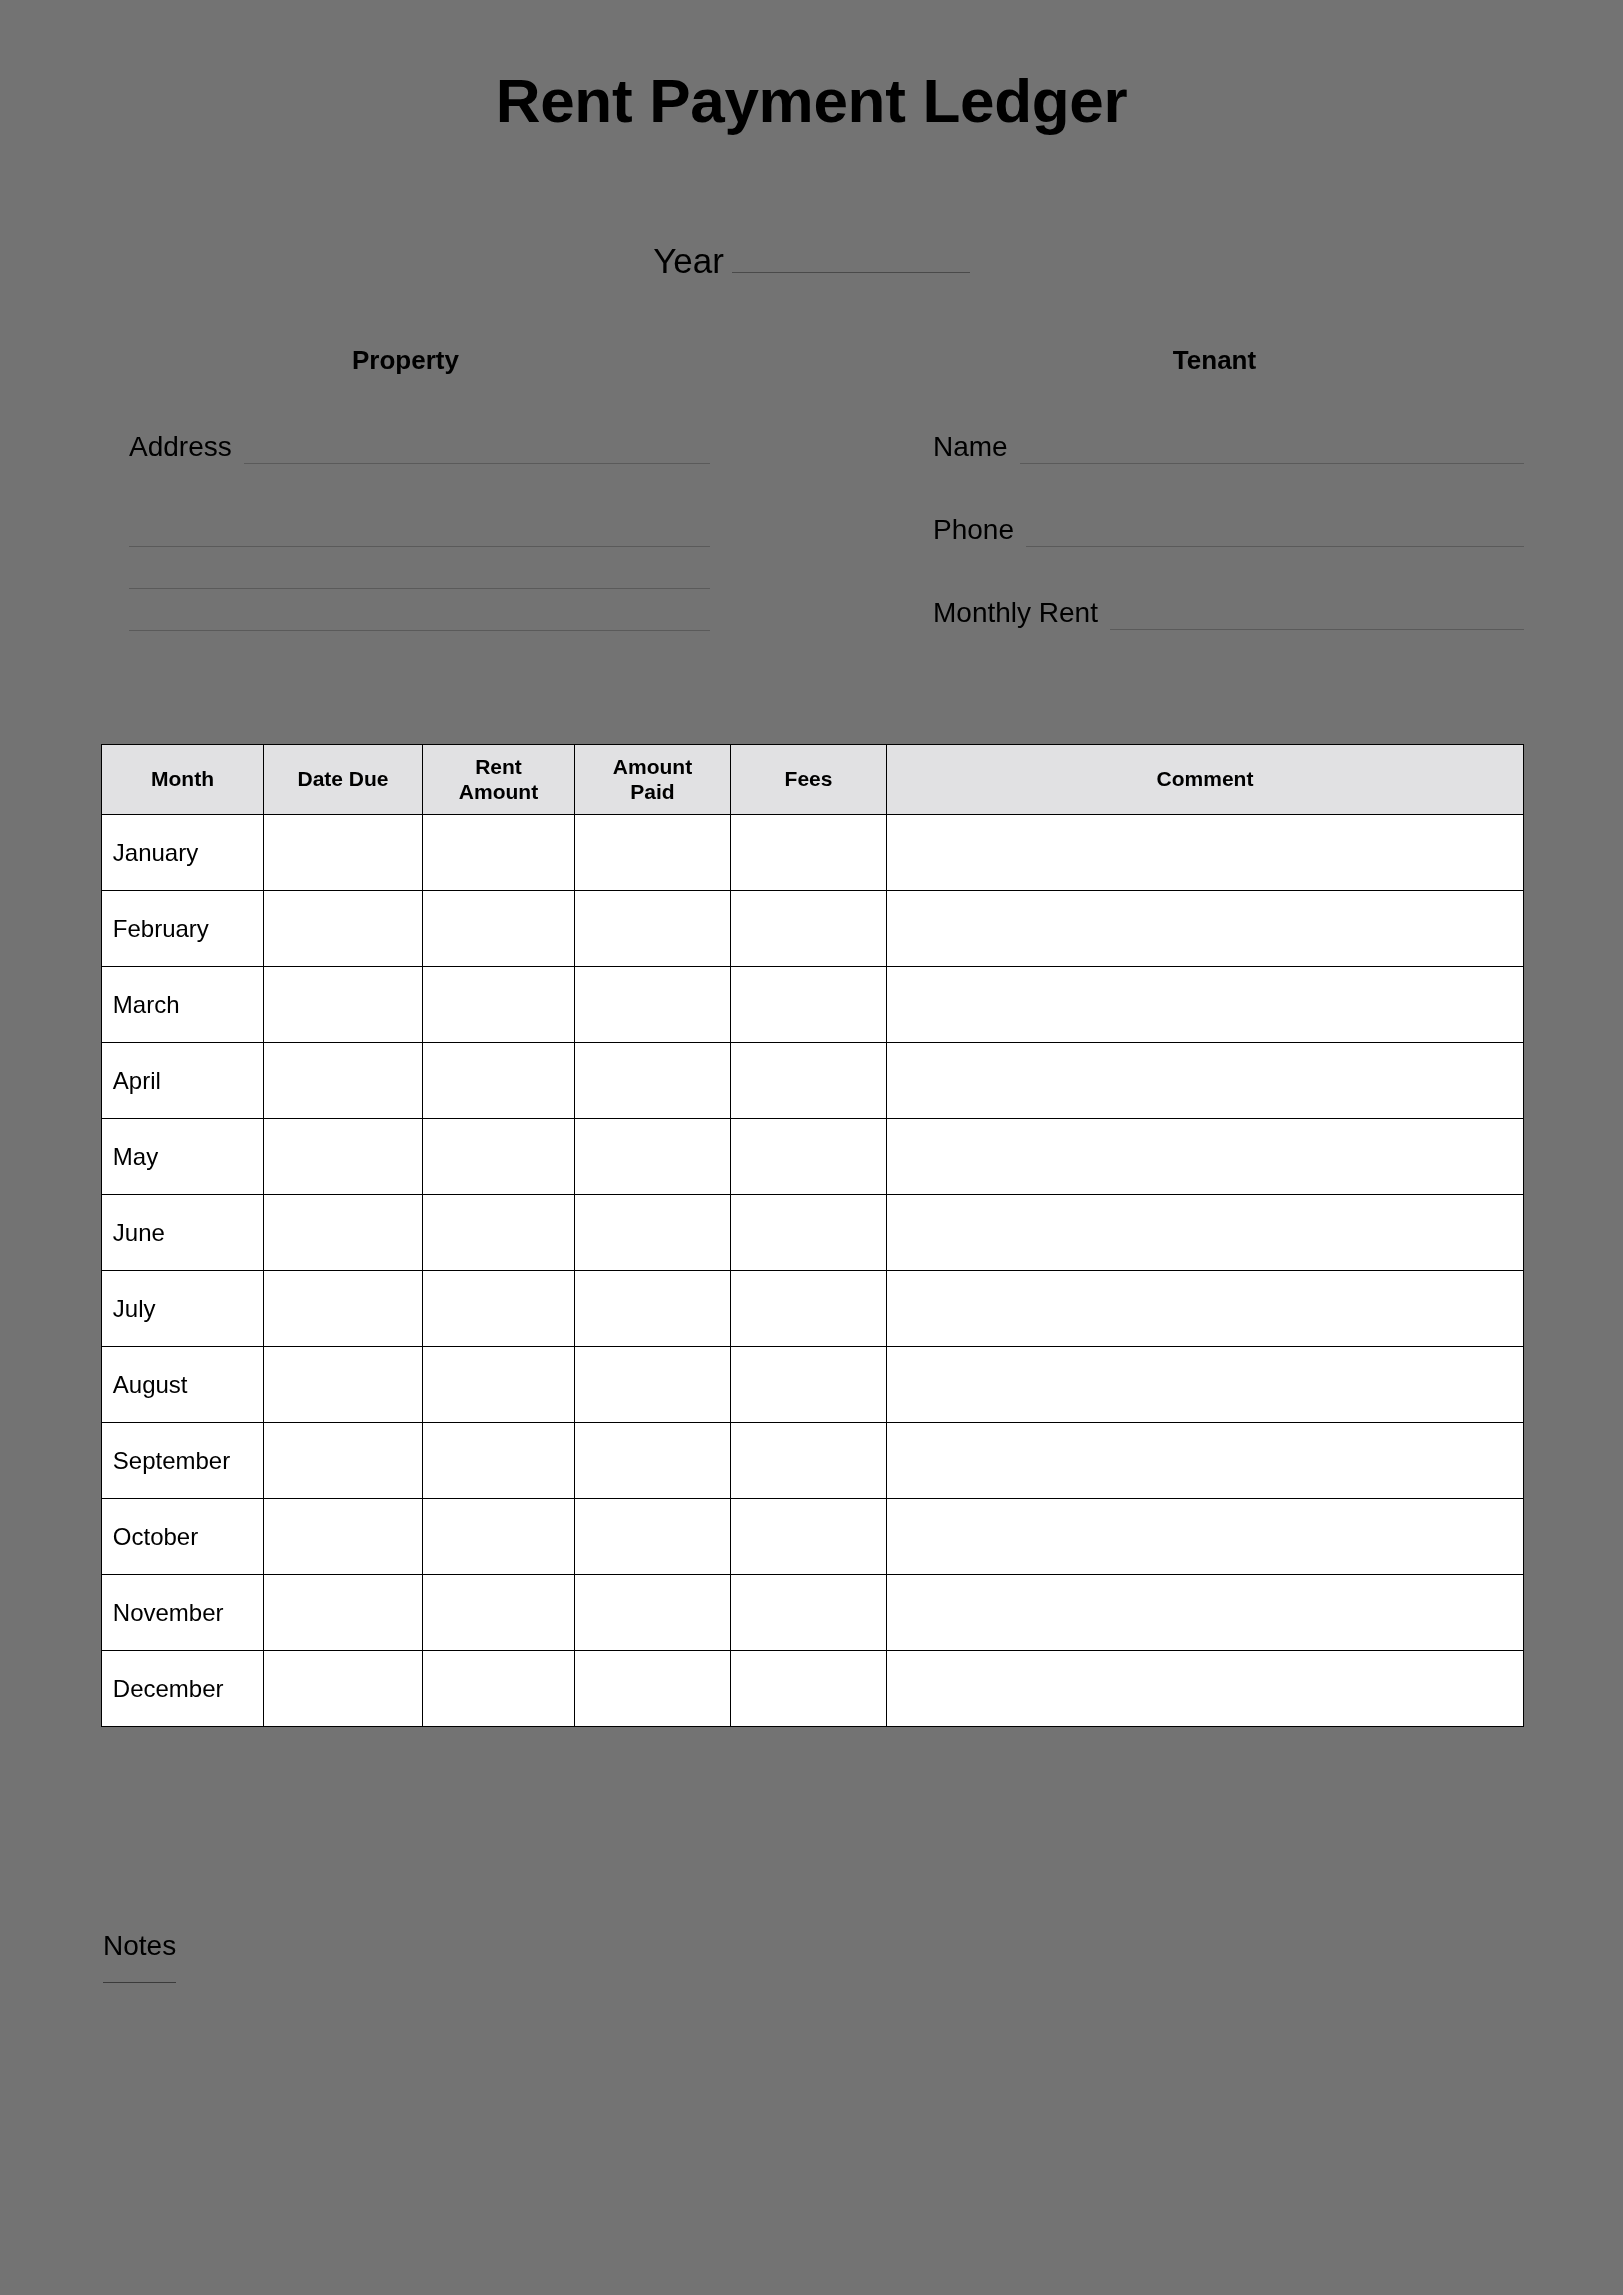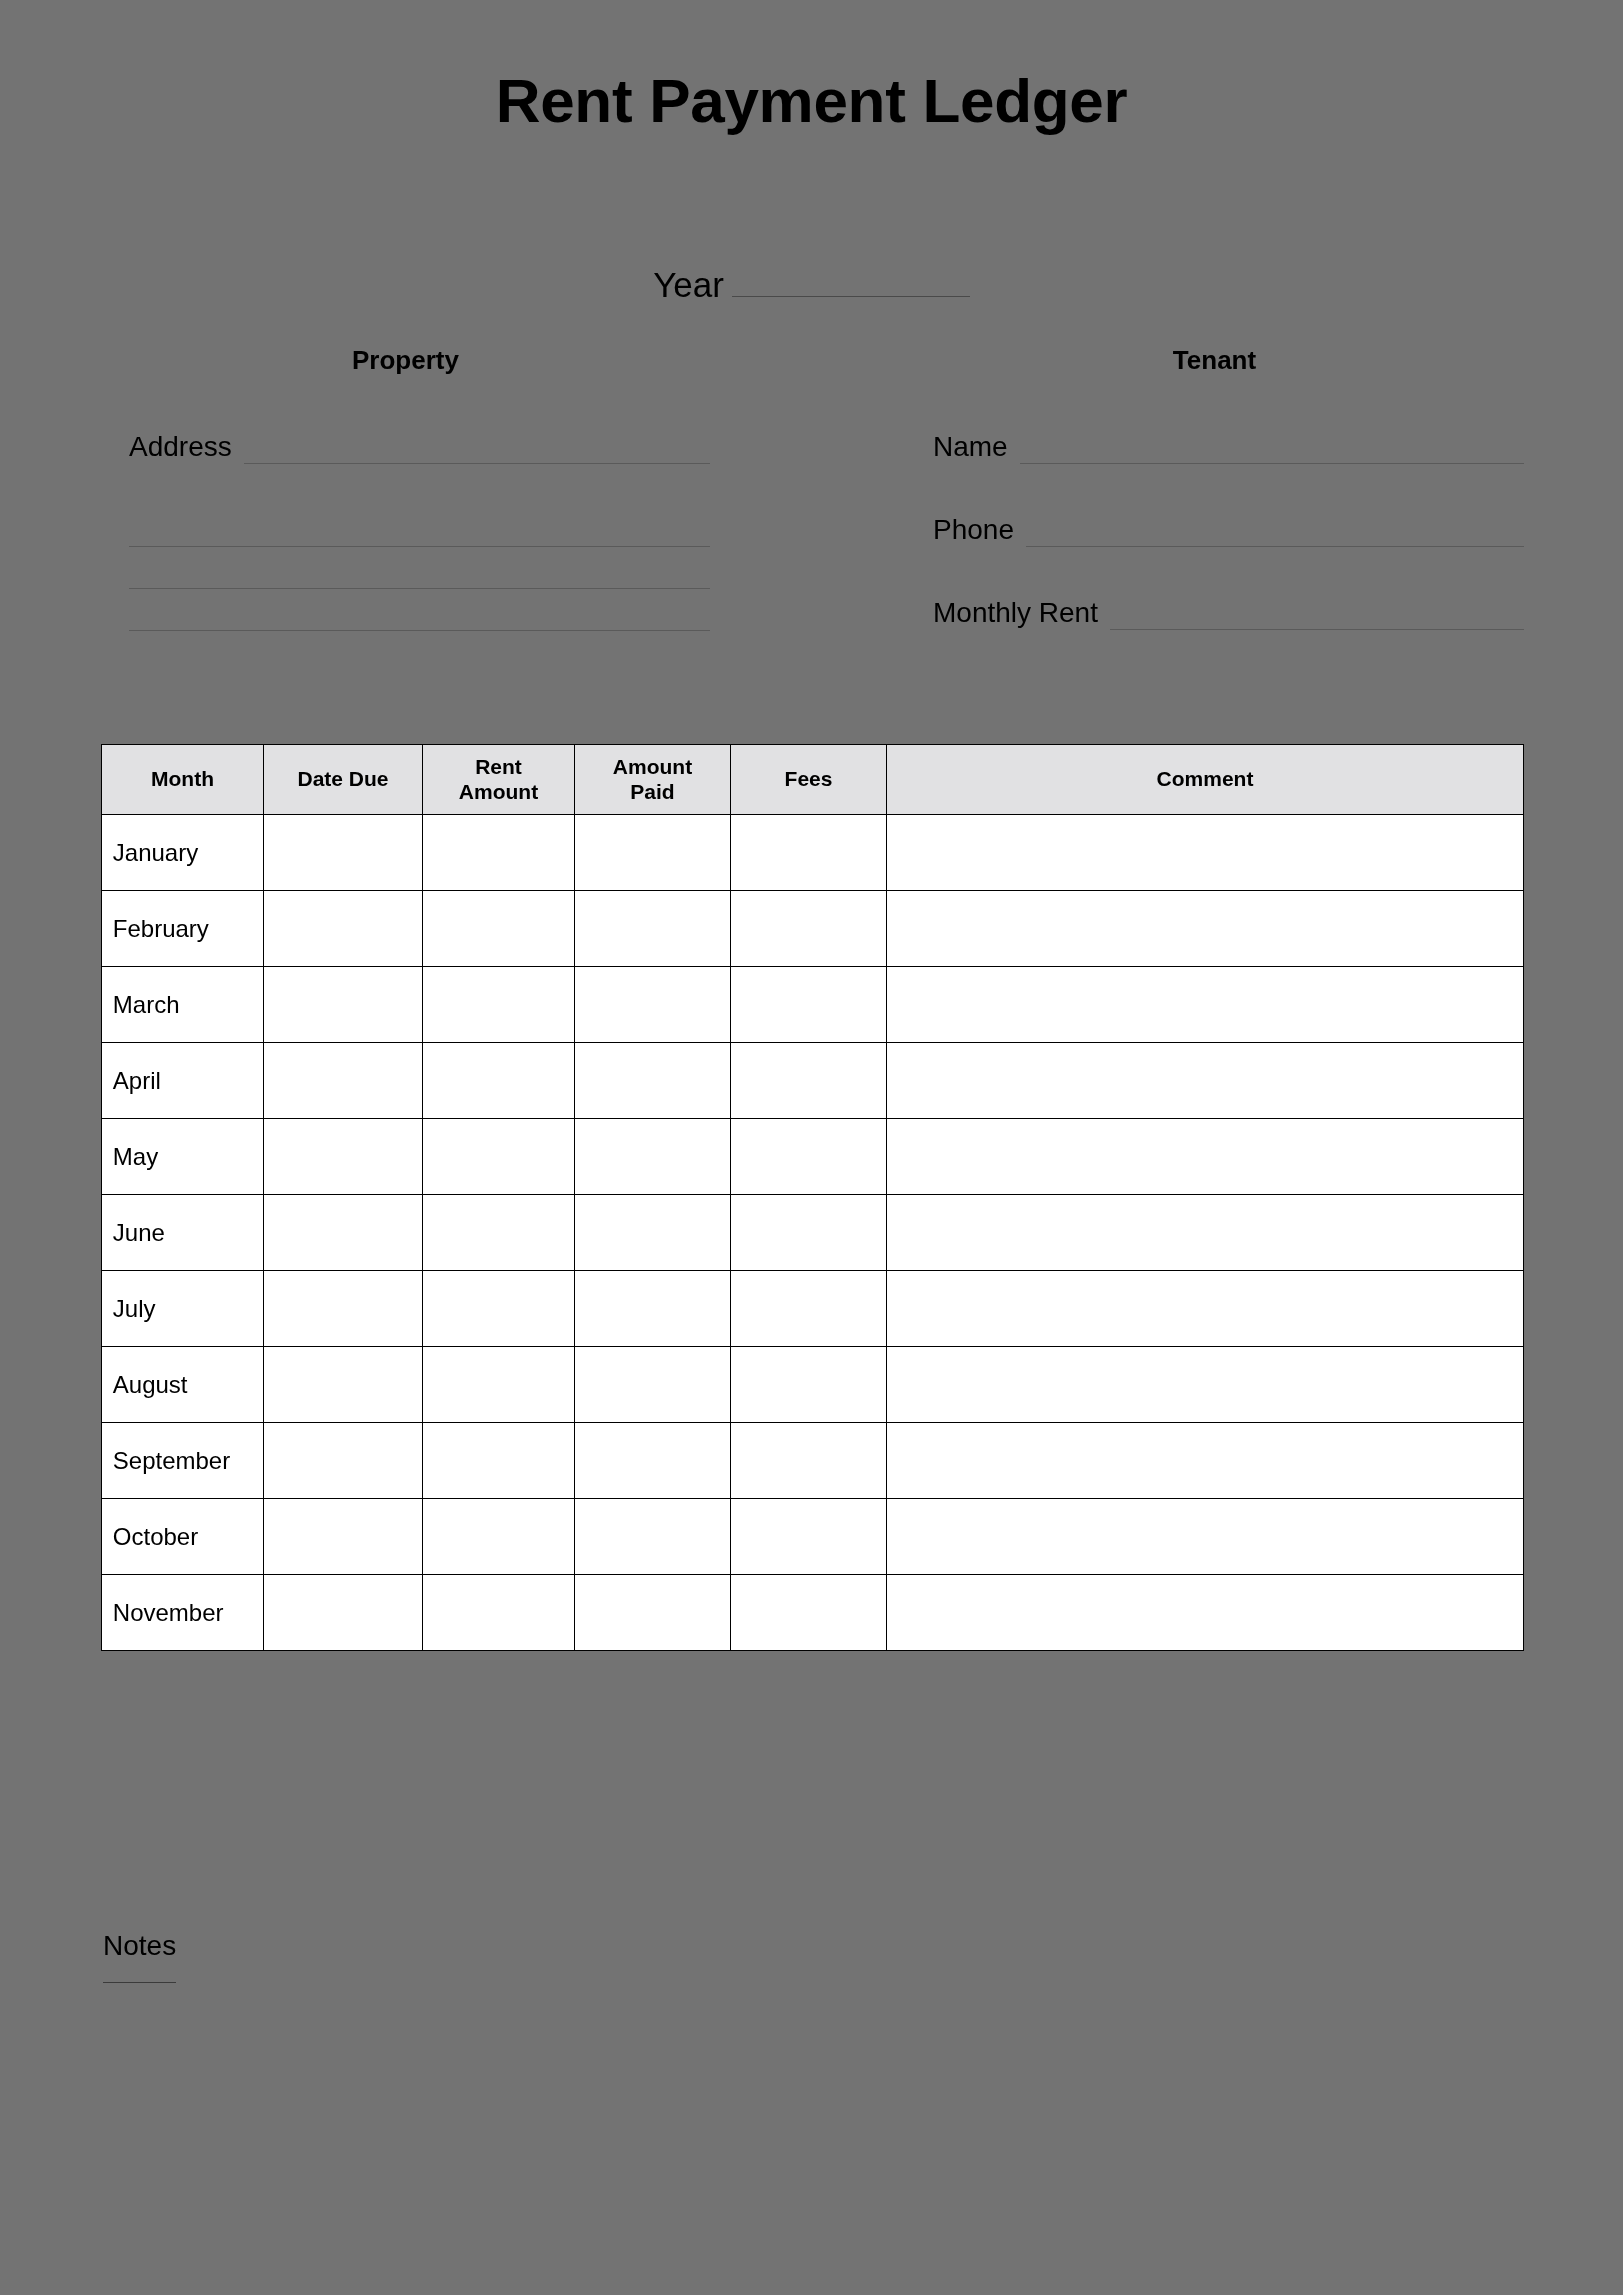--- a/index.html
+++ b/index.html
@@ -38,21 +38,20 @@
 
   
   .year-row {
     position: absolute;
     top: 240px;
     left: 0;
     width: 1623px;
     display: flex;
     justify-content: center;
     align-items: baseline;
-    margin-top: 24px;
   }
   .year-label {
     font-size: 35px;
     font-weight: normal;
     line-height: 1;
   }
   .year-line {
     display: inline-block;
     width: 238px;
     margin-left: 8px;
@@ -305,19 +304,27 @@
           <td></td>
         </tr>
         <tr>
           <td class="month-cell">November</td>
           <td></td>
           <td></td>
           <td></td>
           <td></td>
           <td></td>
         </tr>
+        <tr>
+          <td class="month-cell">December</td>
+          <td></td>
+          <td></td>
+          <td></td>
+          <td></td>
+          <td></td>
+        </tr>
       </tbody>
   </table>
 
   <div class="notes">Notes</div>
 
 </div>
 
 
 </body></html>

